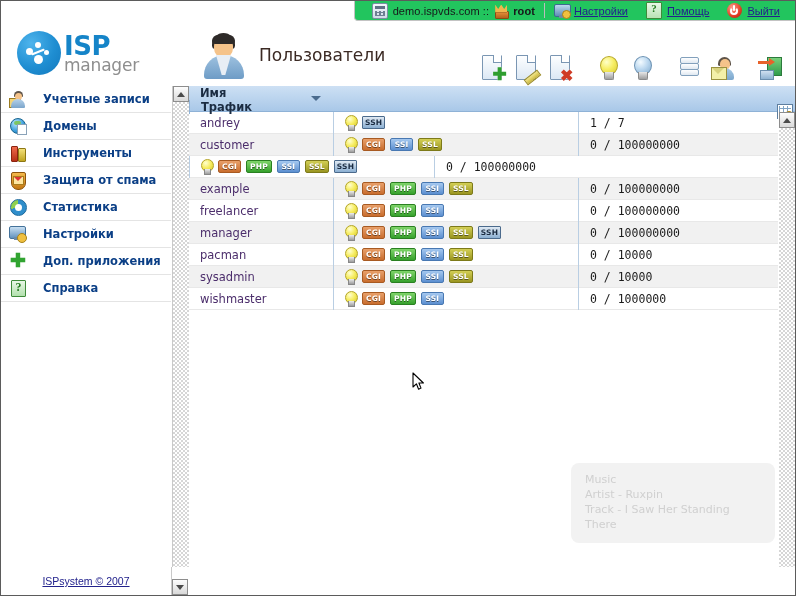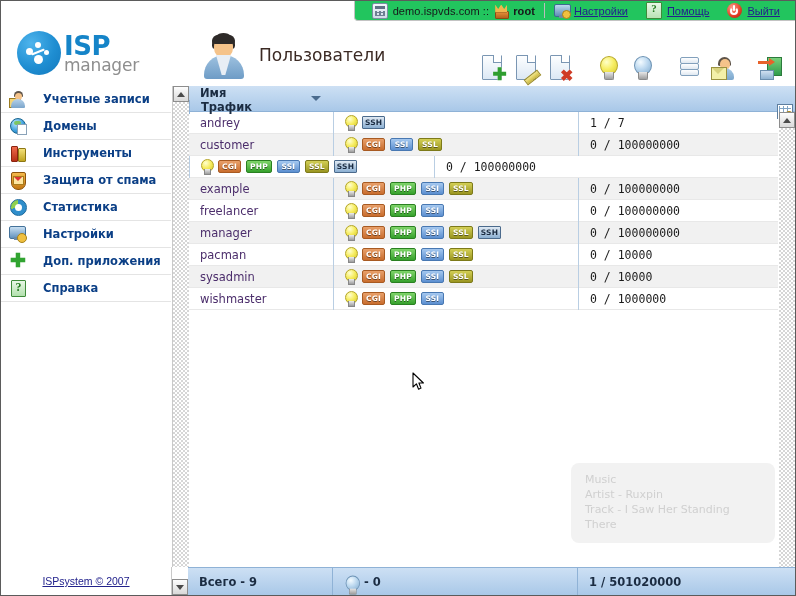--- a/index.html
+++ b/index.html
@@ -837,31 +837,20 @@
 
   <div class="footer">
     <div class="footer-left">
       <span class="ispsystem-link">ISPsystem © 2007</span>
     </div>
     <div class="footer-split">
       <div class="sb-btn down">
           <span class="sb-arrow d"></span>
         </div>
     </div>
-    <div class="footer-bar">
-      <div class="fcell f-total">Всего - 9</div>
-      <div class="fcell f-bulb">
-        <span class="ico-bulb off" style="width:14px;height:18px;transform:scale(.8);transform-origin:left center;">
-            <span class="glass"></span>
-            <span class="base"></span>
-          </span>
-        <span>- 0</span>
-      </div>
-      <div class="fcell f-traffic">1 / 501020000</div>
-    </div>
   </div>
 
   <div class="cursor">
     <svg width="14" height="20" viewBox="0 0 14 20">
       <path d="M1,1 L1,15 L4.4,11.8 L6.6,17.2 L9,16.1 L6.9,11 L11.4,11 Z" fill="#ffffff" stroke="#000000" stroke-width="1.1" stroke-linejoin="round"></path>
     </svg>
   </div>
 
 </div>
 

